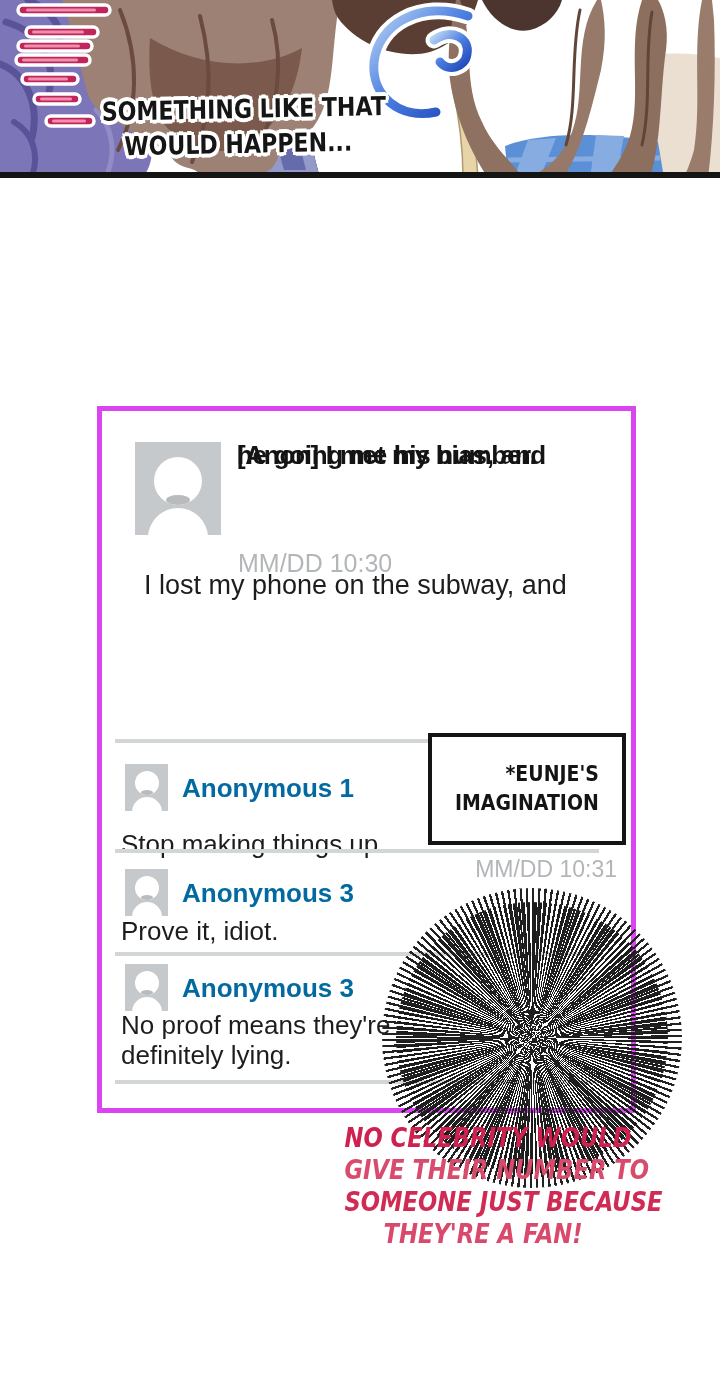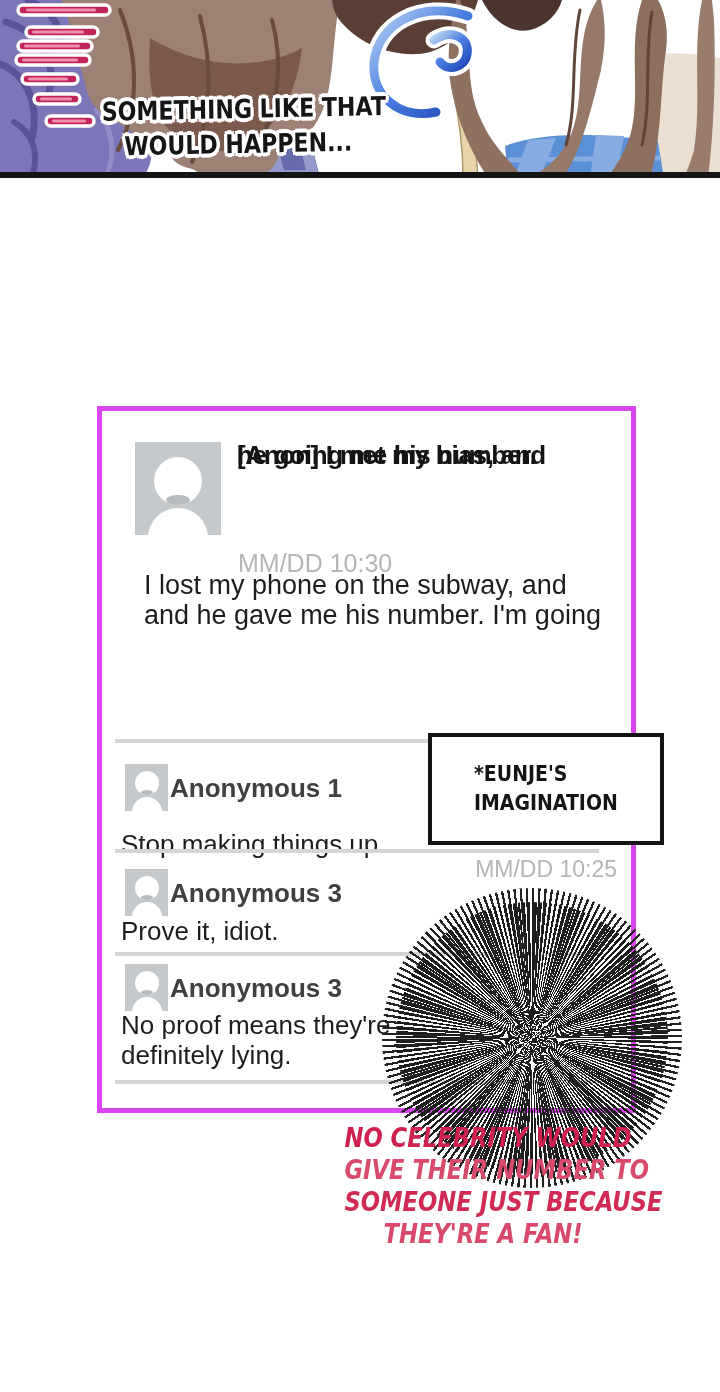--- a/index.html
+++ b/index.html
@@ -51,33 +51,33 @@
   .ts { color:#b3b6b8; white-space:nowrap; }
   .ts-1 { left:136px; top:97px; font-size:25px;margin-top:41px; }
   .ts-2 { right:14px; top:445px; font-size:23px; }
 
   .post-body { left:34px; top:159px; font-size:27px; line-height:30px; color:#1d1d1d; }
   .post-body div { position:static; white-space:nowrap;margin-left:8px; }
 
   .divider { left:13px; width:484px; height:4px; background:#d3d6d6; }
   .dv-1 { top:328px; } .dv-2 { top:438px; } .dv-3 { top:541px; } .dv-4 { top:669px; }
 
-  .c-name { left:68px; font-size:26px; font-weight:bold; color:#404040; white-space:nowrap; }
+  .c-name { left:80px; font-size:26px; font-weight:bold; color:#0369a1; white-space:nowrap; }
   .c-text { left:19px; font-size:26px; line-height:30px; color:#1d1d1d; }
   .c1 .avatar { top:353px; } .c1 .c-name { top:362px; } .c1 .c-text { top:418px; white-space:nowrap; }
   .c2 .avatar { top:458px; } .c2 .c-name { top:467px; } .c2 .c-text { top:505px; white-space:nowrap; }
   .c3 .avatar { top:553px; } .c3 .c-name { top:562px; } .c3 .c-text { top:599px; width:270px; }
 
   
   .imagination-box {
-    position:absolute; left:428px; top:733px; width:236px; height:112px;
+    position:absolute; left:428px; top:733px; width:198px; height:112px;
     background:#ffffff; border:4px solid #141414; z-index:5;
     display:flex; flex-direction:column; align-items:center; justify-content:center;
     font-family:"DejaVu Sans", sans-serif; font-weight:bold;
-    font-size:21px; line-height:29px; color:#141414; text-align:left;
+    font-size:21px; line-height:29px; color:#141414; text-align:right;
   }
   .imagination-box .inner { transform:scaleX(.9); white-space:nowrap; }
 
   
   .burst { position:absolute; left:382px; top:888px; width:300px; height:300px; z-index:4; }
   .burst .spikes {
     position:absolute; left:0; top:0; width:300px; height:300px; border-radius:50%;
     background:repeating-conic-gradient(#222 0deg 0.9deg, rgba(0,0,0,0) 0.9deg 2.4deg);
     filter:blur(.4px);
   }
@@ -210,37 +210,36 @@
       <span class="torso"></span>
     </div>
     <div class="post-title">
       <div>[Anon] I met my bias, and</div>
       <div>he going me his number.</div>
     </div>
     <div class="ts ts-1">MM/DD 10:30</div>
 
     <div class="post-body">
       <div>I lost my phone on the subway, and</div>
-      <div>and he gave me his number. I'm going</div>
     </div>
 
     <div class="divider dv-1"></div>
 
     <div class="c1">
       <div class="avatar avatar-sm">
         <span class="head"></span>
         <span class="mouth"></span>
         <span class="torso"></span>
       </div>
       <div class="c-name">Anonymous 1</div>
       <div class="c-text">Stop making things up.</div>
     </div>
 
     <div class="divider dv-2"></div>
-    <div class="ts ts-2">MM/DD 10:25</div>
+    <div class="ts ts-2">MM/DD 10:31</div>
 
     <div class="c2">
       <div class="avatar avatar-sm">
         <span class="head"></span>
         <span class="mouth"></span>
         <span class="torso"></span>
       </div>
       <div class="c-name">Anonymous 3</div>
       <div class="c-text">Prove it, idiot.</div>
     </div>

